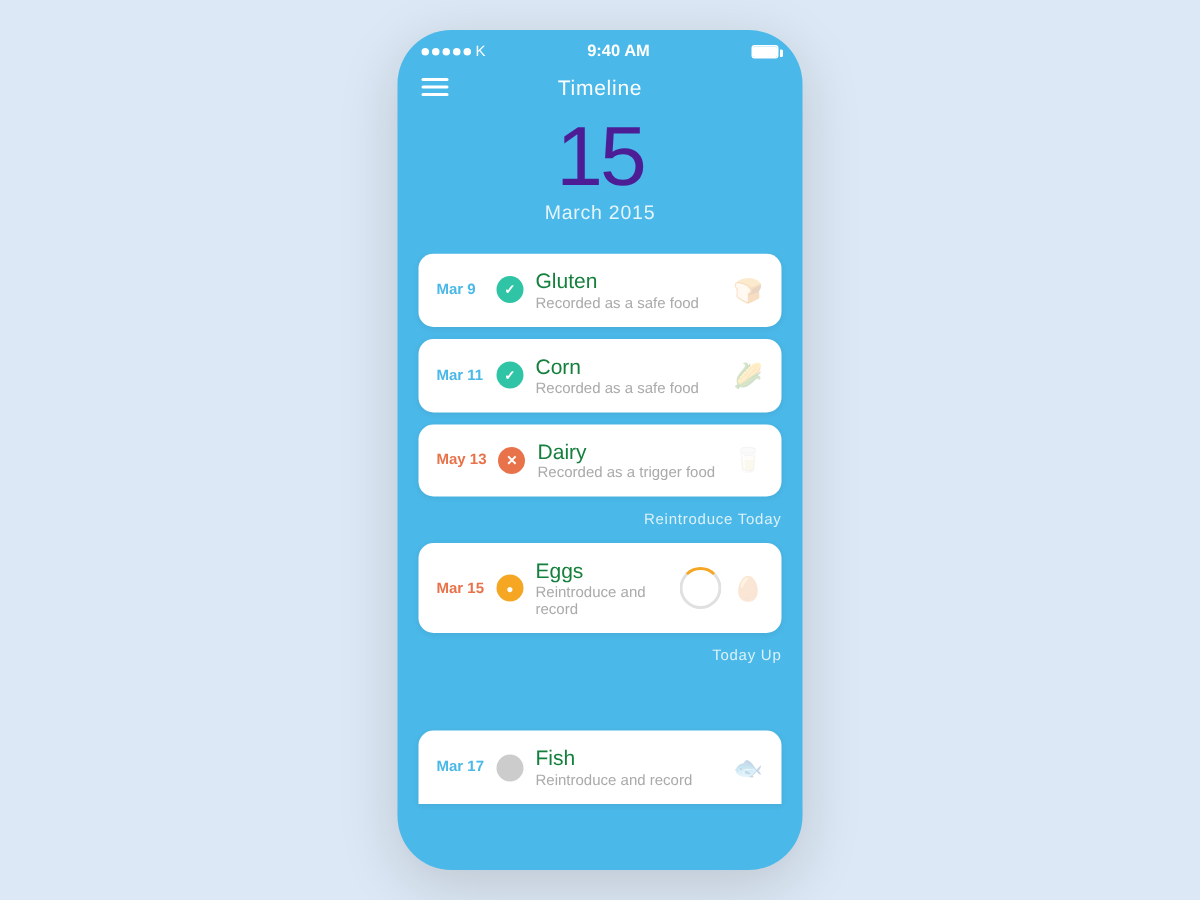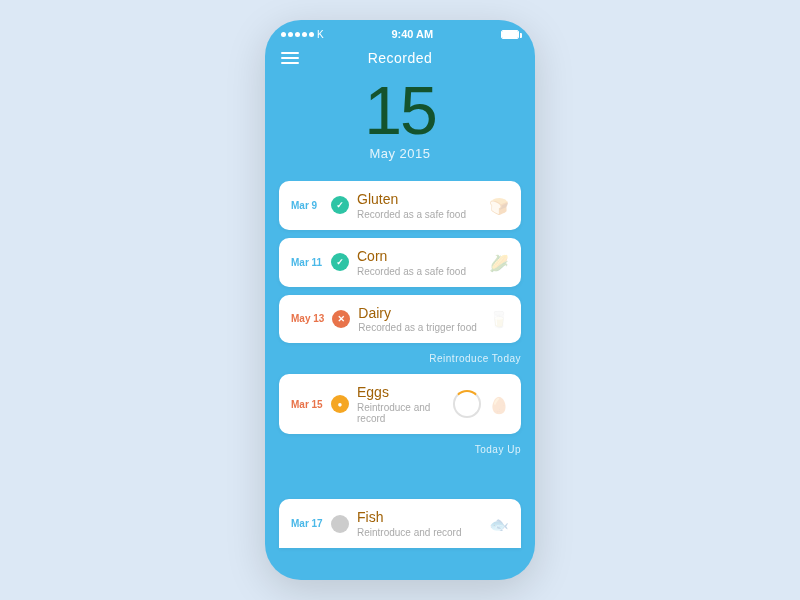--- a/index.html
+++ b/index.html
@@ -83,22 +83,22 @@
     }
 
     
     .date-section {
       display: flex;
       flex-direction: column;
       align-items: center;
       padding: 10px 0 20px;
     }
     .day-number {
-      font-size: 68px;
-      color: #14532d;
+      font-size: 56px;
+      color: #4c1d95;
       font-weight: 200;
       line-height: 1;
       letter-spacing: -2px;
     }
     .month-year {
       color: rgba(255,255,255,0.85);
       font-size: 13px;
       font-weight: 400;
       letter-spacing: 0.5px;
       margin-top: 2px;
@@ -146,21 +146,21 @@
     .status-icon.trigger { background: #e8734a; }
     .status-icon.pending { background: #f5a623; }
     .status-icon.future { background: #ccc; }
 
     .card-content {
       flex: 1;
     }
     .card-food-name {
       font-size: 14px;
       font-weight: 500;
-      color: #a16207;
+      color: #15803d;
       line-height: 1.2;
     }
     .card-subtitle {
       font-size: 10px;
       color: #aaa;
       margin-top: 1px;
     }
 
     .card-food-icon {
       color: #d0e4f0;
@@ -224,26 +224,26 @@
       <div class="battery-fill"></div>
     </div>
   </div>
 
   <div class="header">
     <div class="hamburger">
       <div class="hamburger-line"></div>
       <div class="hamburger-line"></div>
       <div class="hamburger-line"></div>
     </div>
-    <span class="header-title">Recorded</span>
+    <span class="header-title">Timeline</span>
   </div>
 
   <div class="date-section">
     <span class="day-number">15</span>
-    <span class="month-year">May 2015</span>
+    <span class="month-year">March 2015</span>
   </div>
 
   <div class="timeline-list">
 
     <div class="timeline-card">
       <span class="card-date">Mar 9</span>
       <div class="status-icon safe">
         <span class="checkmark">✓</span>
       </div>
       <div class="card-content">

